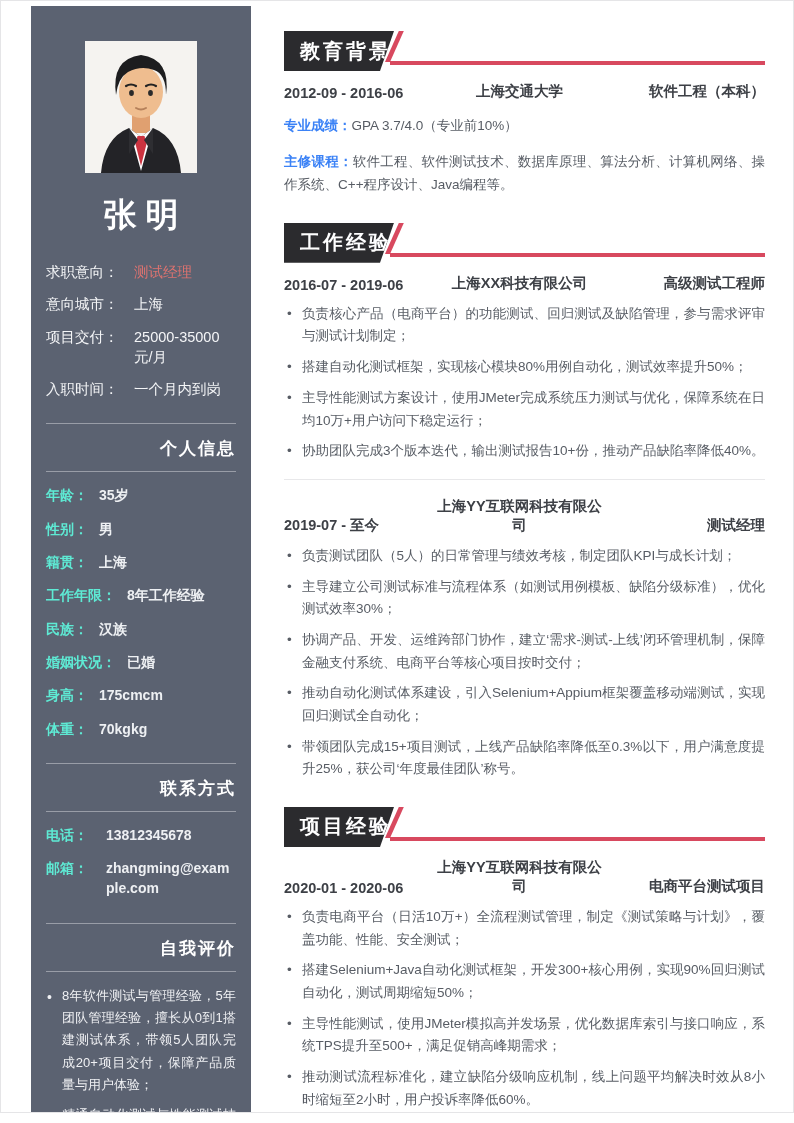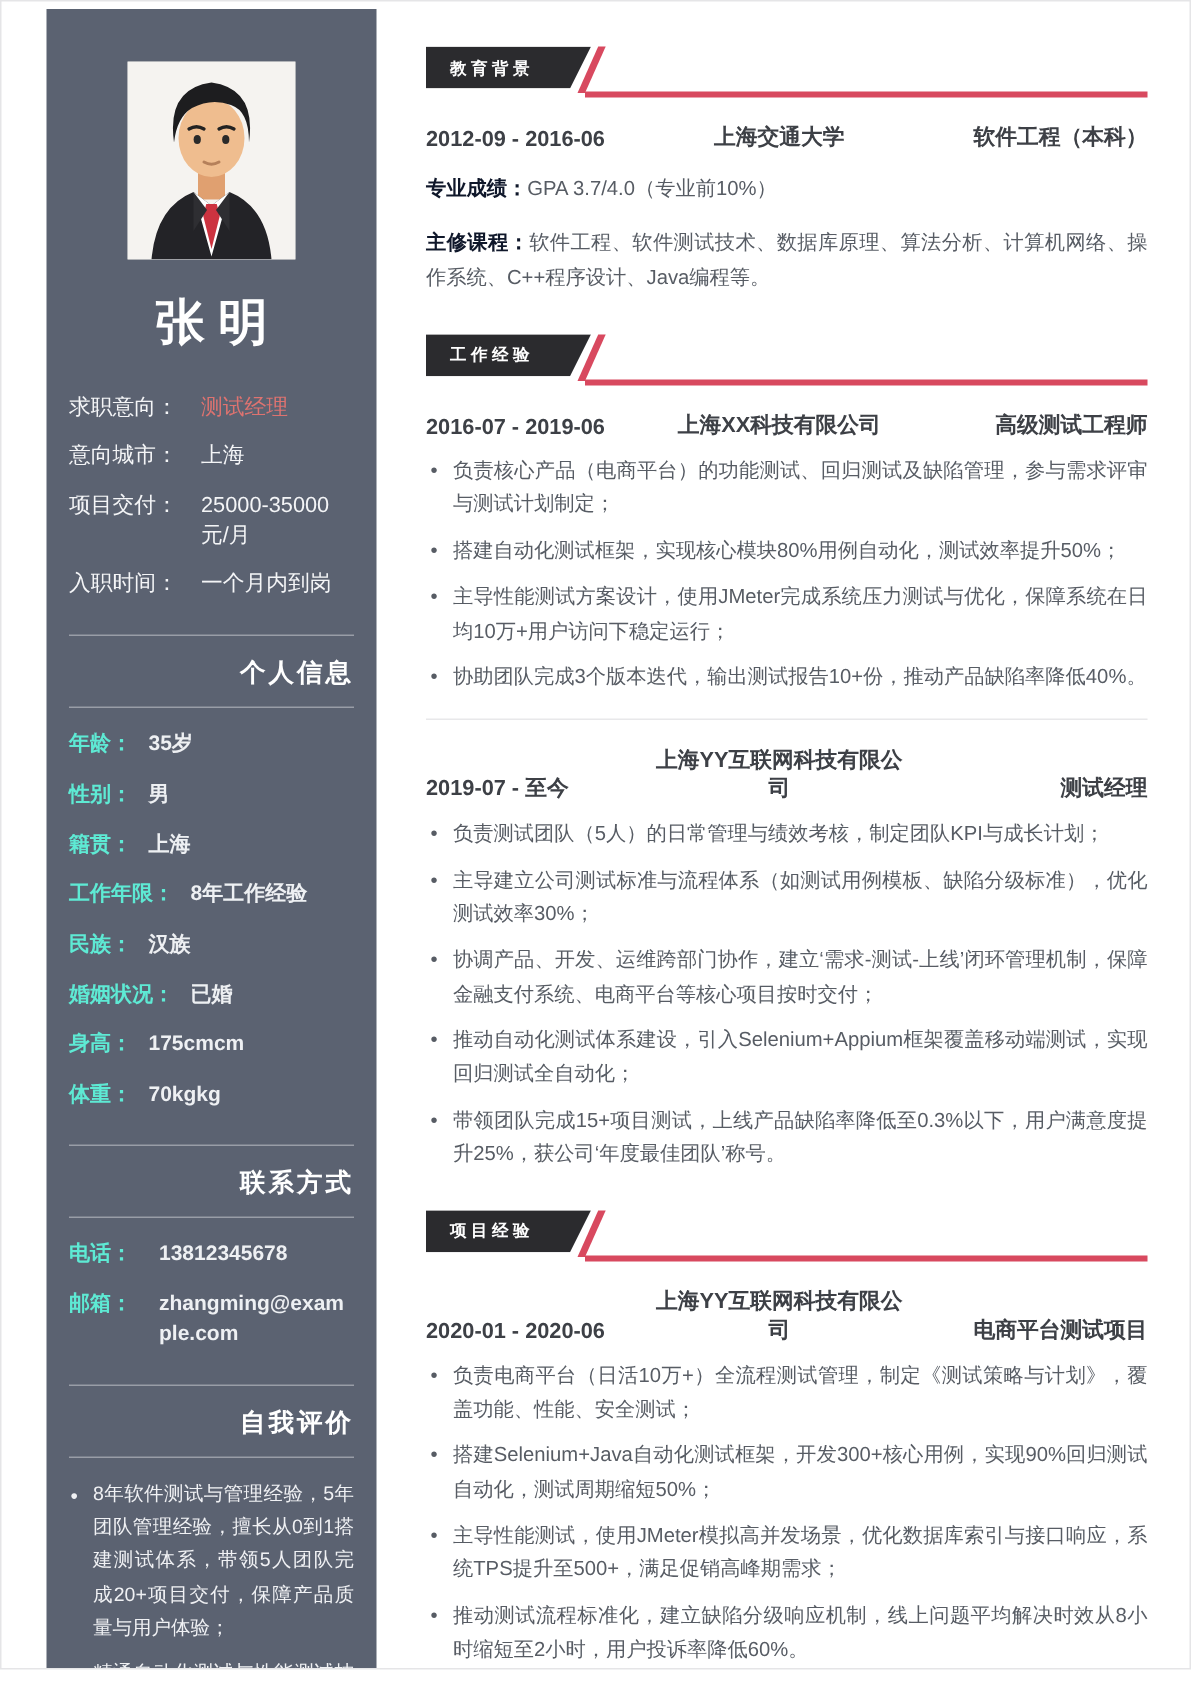--- a/index.html
+++ b/index.html
@@ -26,29 +26,29 @@
   .sb-item.flexed .sb-label{flex:0 0 48px;margin-right:0;}
   .sb-item.flexed .sb-value{flex:1;}
   .sb-bullets{list-style:none;margin:2px 0 0;padding:0;}
   .sb-bullets li{position:relative;padding-left:16px;font-size:13px;font-weight:500;line-height:1.72;margin-bottom:7px;color:#f0f1f4;text-align:justify;}
   .sb-bullets li::before{content:"\2022";position:absolute;left:1px;top:0;font-size:14px;color:#f0f1f4;}
 
   
   .main{position:absolute;left:283px;top:30px;width:481px;}
   .sec{margin-bottom:26px;}
   .sec-header{position:relative;height:34px;margin-bottom:17px;}
-  .sec-badge{position:absolute;left:0;top:0;height:28px;width:94px;padding-left:16px;display:flex;align-items:center;background:#2b2b2e;color:#fff;font-size:11px;font-weight:700;letter-spacing:3px;clip-path:polygon(0 0,100% 0,calc(100% - 14px) 100%,0 100%);}
+  .sec-badge{position:absolute;left:0;top:0;height:40px;width:94px;padding-left:16px;display:flex;align-items:center;background:#2b2b2e;color:#fff;font-size:20px;font-weight:700;letter-spacing:3px;clip-path:polygon(0 0,100% 0,calc(100% - 14px) 100%,0 100%);}
   .sec-stripe{position:absolute;left:101px;top:0;width:5px;height:31px;background:#d8495f;transform:skewX(-24deg);transform-origin:0 100%;}
   .sec-line{position:absolute;left:106px;right:0;bottom:0;height:4px;background:#d8495f;}
   .entry-head{display:flex;align-items:flex-end;font-size:14.5px;font-weight:700;color:#3d4046;margin-bottom:10px;}
   .eh-left{flex:0 0 150px;}
   .eh-mid{flex:1;text-align:center;}
   .eh-right{flex:0 0 160px;text-align:right;}
   .field{font-size:13.5px;line-height:1.7;color:#575c64;margin-bottom:6px;text-align:justify;}
-  .field .flabel{font-weight:700;color:#0f172a;}
+  .field .flabel{font-weight:700;color:#3b82f6;}
   .bullets{list-style:none;margin:0;padding:0;}
   .bullets li{position:relative;padding-left:18px;font-size:13.5px;line-height:1.68;margin-bottom:8px;color:#575c64;text-align:justify;}
   .bullets li::before{content:"\2022";position:absolute;left:3px;top:0;color:#575c64;}
   .entry-div{border:none;border-top:1px solid #e8e8ea;margin:16px 0 17px;}
 </style>
 </head>
 <body>
 
 <div class="stage">
   <div class="paper">

